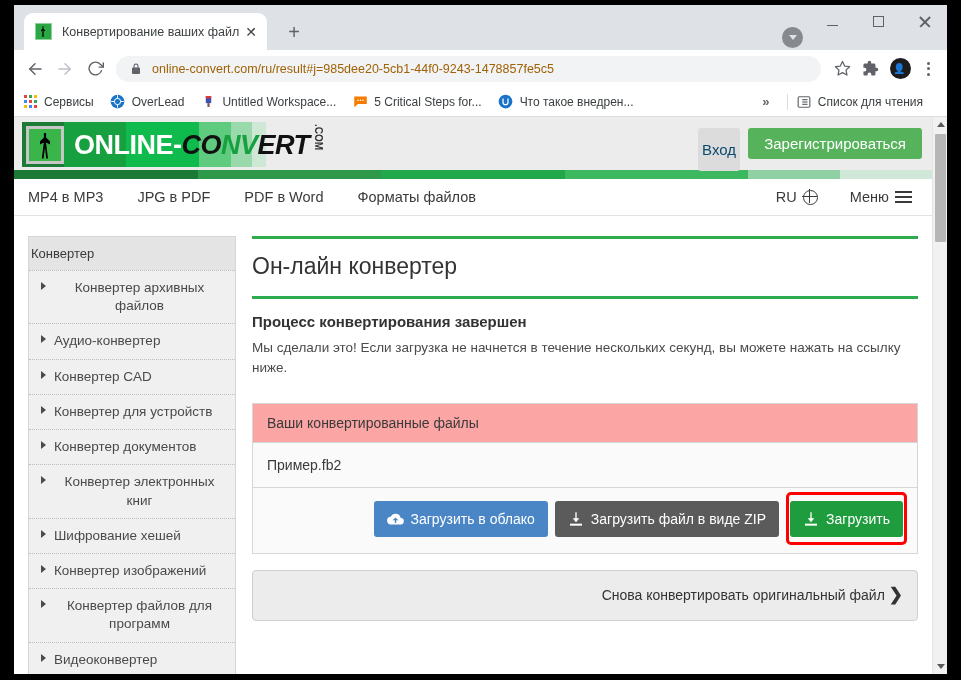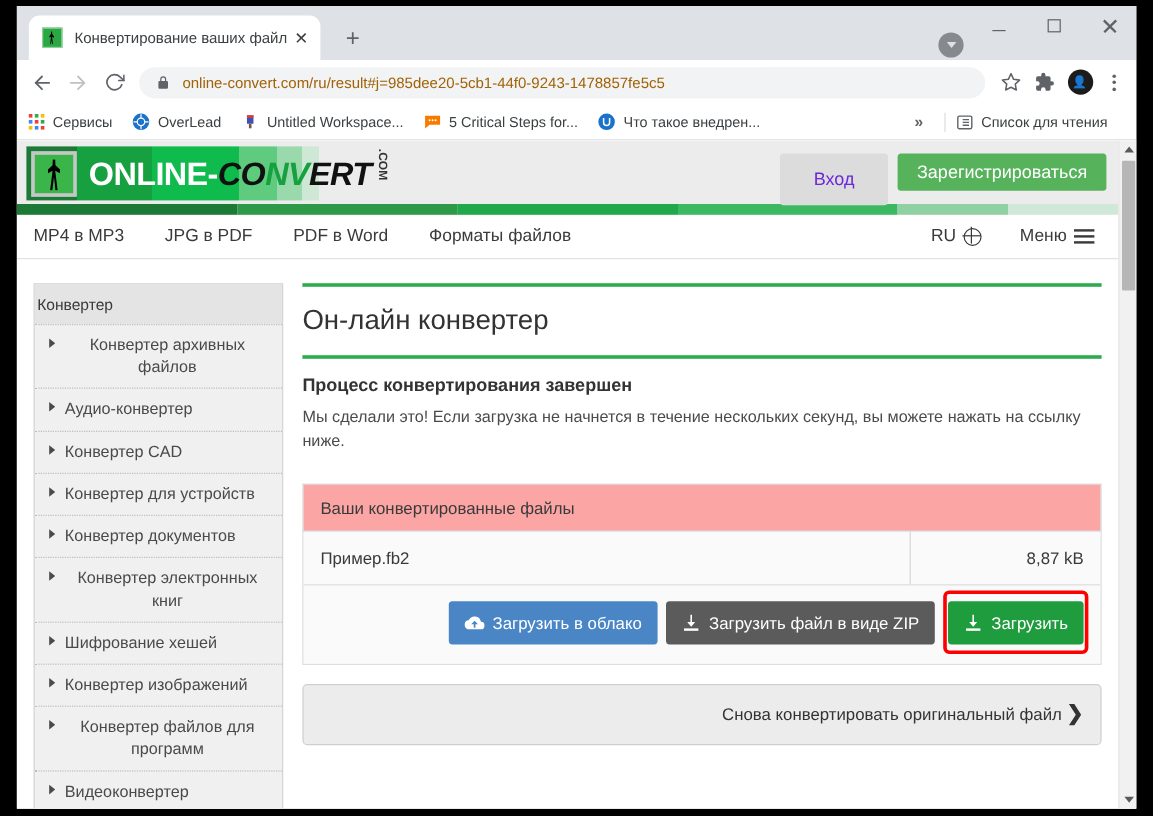--- a/index.html
+++ b/index.html
@@ -210,24 +210,24 @@
   #lt2 { color:#111111; }
   #lt3 { color:#16a03f; }
   #lt4 { color:#111111; }
   #lt-com {
     font-size: 10px; color:#333; font-style: normal; font-weight:bold;
     writing-mode: vertical-rl; letter-spacing: 0px; margin-left:3px;
     transform: translateY(-4px);
   }
   #btn-login {
     position:absolute; right: 192px; top: 11px;
-    height: 43px; padding: 0 28px;
+    height: 43px; padding: 0 4px;
     background: #dcdcdc; border-radius: 3px;
     display:flex; align-items:center;
-    font-size: 15px; color:#6d28d9;
+    font-size: 15px; color:#0c4a6e;
   }
   #btn-signup {
     position:absolute; right: 10px; top: 11px;
     height: 31px; padding: 0 16px;
     background: #56b35b; border-radius: 3px;
     display:flex; align-items:center;
     font-size: 15px; color:#ffffff;
   }
 
   
@@ -611,21 +611,20 @@
           <div id="main-title-box">
             <div id="main-title">Он-лайн конвертер</div>
           </div>
           <div id="sub-title">Процесс конвертирования завершен</div>
           <div id="sub-text">Мы сделали это! Если загрузка не начнется в течение нескольких секунд, вы можете нажать на ссылку ниже.</div>
 
           <div id="results">
             <div id="results-head">Ваши конвертированные файлы</div>
             <div id="results-row">
               <div id="file-name">Пример.fb2</div>
-              <div id="file-size">8,87 kB</div>
             </div>
             <div id="results-actions">
               <div class="act" id="act-cloud">
                 <span>
                   <svg class="ic" width="17" height="17" viewBox="0 0 24 24" fill="#ffffff">
                       <path d="M19.4 10a7.5 7.5 0 0 0-14.1-2A5.5 5.5 0 0 0 6 19h13a4.5 4.5 0 0 0 .4-9zM13 13v4h-2v-4H8l4-4 4 4z"></path>
                     </svg>
                 </span>
                 <span>Загрузить в облако</span>
               </div>

